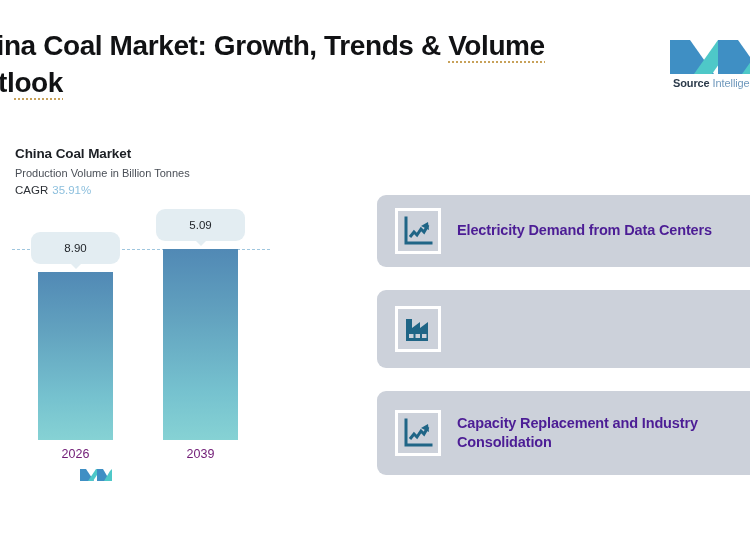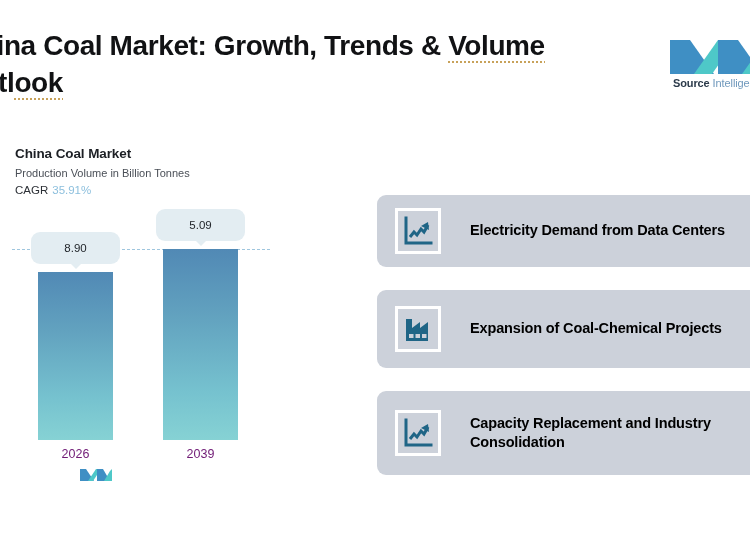--- a/index.html
+++ b/index.html
@@ -219,25 +219,25 @@
     background: #ccd1da;
     border: 3px solid #ffffff;
     box-sizing: border-box;
     display: flex;
     align-items: center;
     justify-content: center;
   }
   .card-icon-frame svg { display: block; }
 
   .card-label {
-    margin-left: 29px;
+    margin-left: 16px;
     font-size: 14.5px;
     font-weight: 700;
     line-height: 1.34;
-    color: #000000;
+    color: #4c1d95;
     letter-spacing: -0.15px;
   }
 </style>
 </head>
 <body>
 
 <div id="header-title"><span>China Coal Market: Growth, Trends &amp; </span><span class="spell-underline">Volume</span><br><span>Outl</span><span class="spell-underline">ook</span></div>
 
 <div id="brand-logo">
   <svg class="logo-mark" viewBox="0 0 112 40">
@@ -297,21 +297,20 @@
 
   <div class="driver-card card-1">
     <div class="card-icon-frame">
       <svg width="30" height="30" viewBox="0 0 30 30">
         <path d="M3 27 L3 5 L9 5 L9 14 L17 8 L17 14 L25 8 L25 27 Z" fill="#1f6586"></path>
         <rect x="6" y="20" width="4.5" height="4" fill="#ccd1da"></rect>
         <rect x="12.5" y="20" width="4.5" height="4" fill="#ccd1da"></rect>
         <rect x="19" y="20" width="4.5" height="4" fill="#ccd1da"></rect>
       </svg>
     </div>
-    <div class="card-label">Expansion of Coal-Chemical Projects</div>
   </div>
 
   <div class="driver-card card-2">
     <div class="card-icon-frame">
       <svg width="30" height="30" viewBox="0 0 30 30">
         <path d="M3 2 L3 27 L28 27" stroke="#1f6586" stroke-width="3" fill="none" stroke-linecap="square"></path>
         <path d="M7 21 L11 16 L14 19 L18 13 L21 16 L25 9" stroke="#1f6586" stroke-width="3" fill="none" stroke-linejoin="miter" stroke-linecap="butt"></path>
         <polygon points="25,6 26,14 18,10" fill="#1f6586"></polygon>
       </svg>
     </div>

